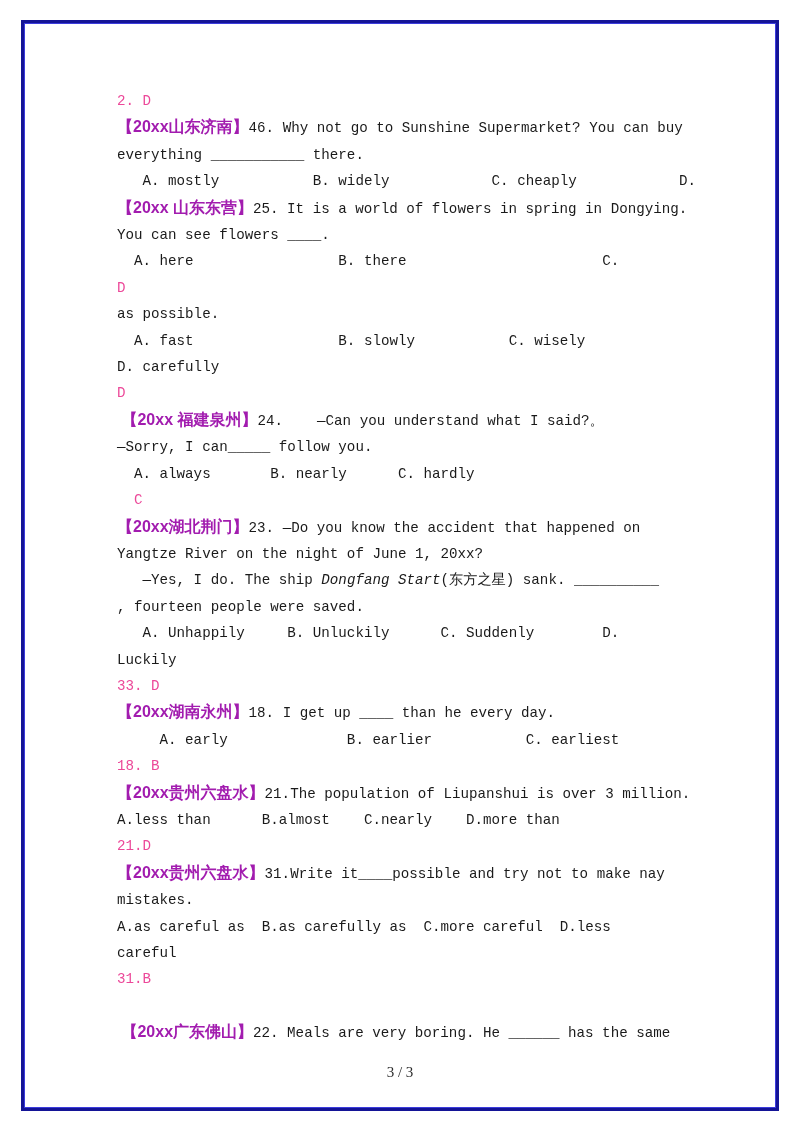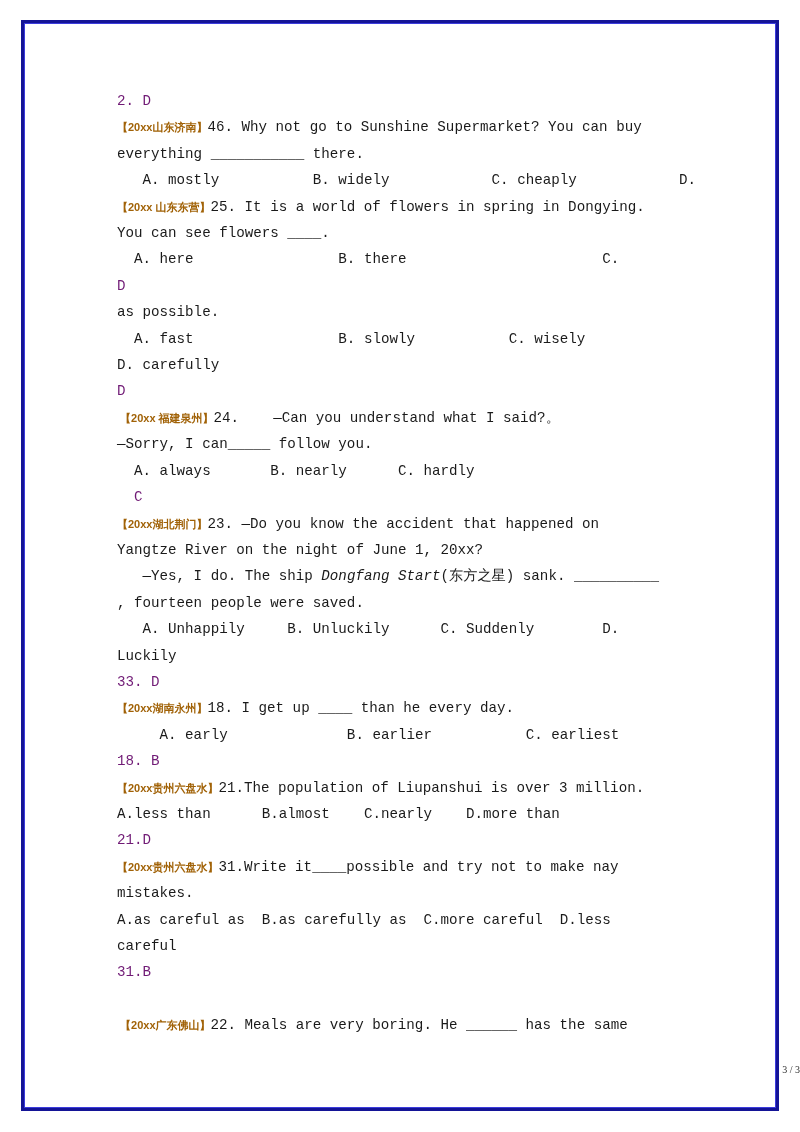--- a/index.html
+++ b/index.html
@@ -56,43 +56,43 @@
     color: #1a1a1a;
     white-space: pre;
     letter-spacing: 0px;
   }
   .line.blank {
     height: 26.4px;
   }
 
   
   .ans {
-    color: #701a75;
+    color: #ec4899;
   }
 
   
   .tag {
-    color: #a16207;
+    color: #a21caf;
     font-weight: bold;
     font-family: "Liberation Sans", "DejaVu Sans", sans-serif;
-    font-size: 11px;
+    font-size: 16px;
   }
 
   .ital {
     font-style: italic;
   }
 
   #footer {
     position: absolute;
     left: 0;
     top: 1064px;
     width: 800px;
-    text-align: right;
+    text-align: center;
     font-family: "Liberation Serif", "DejaVu Serif", serif;
-    font-size: 10px;
+    font-size: 15px;
     color: #2c2c2c;
   }
 </style>
 </head>
 <body>
 
 <div id="page">
 
   <div id="frame-outer"></div>
   <div id="frame-inner"></div>

